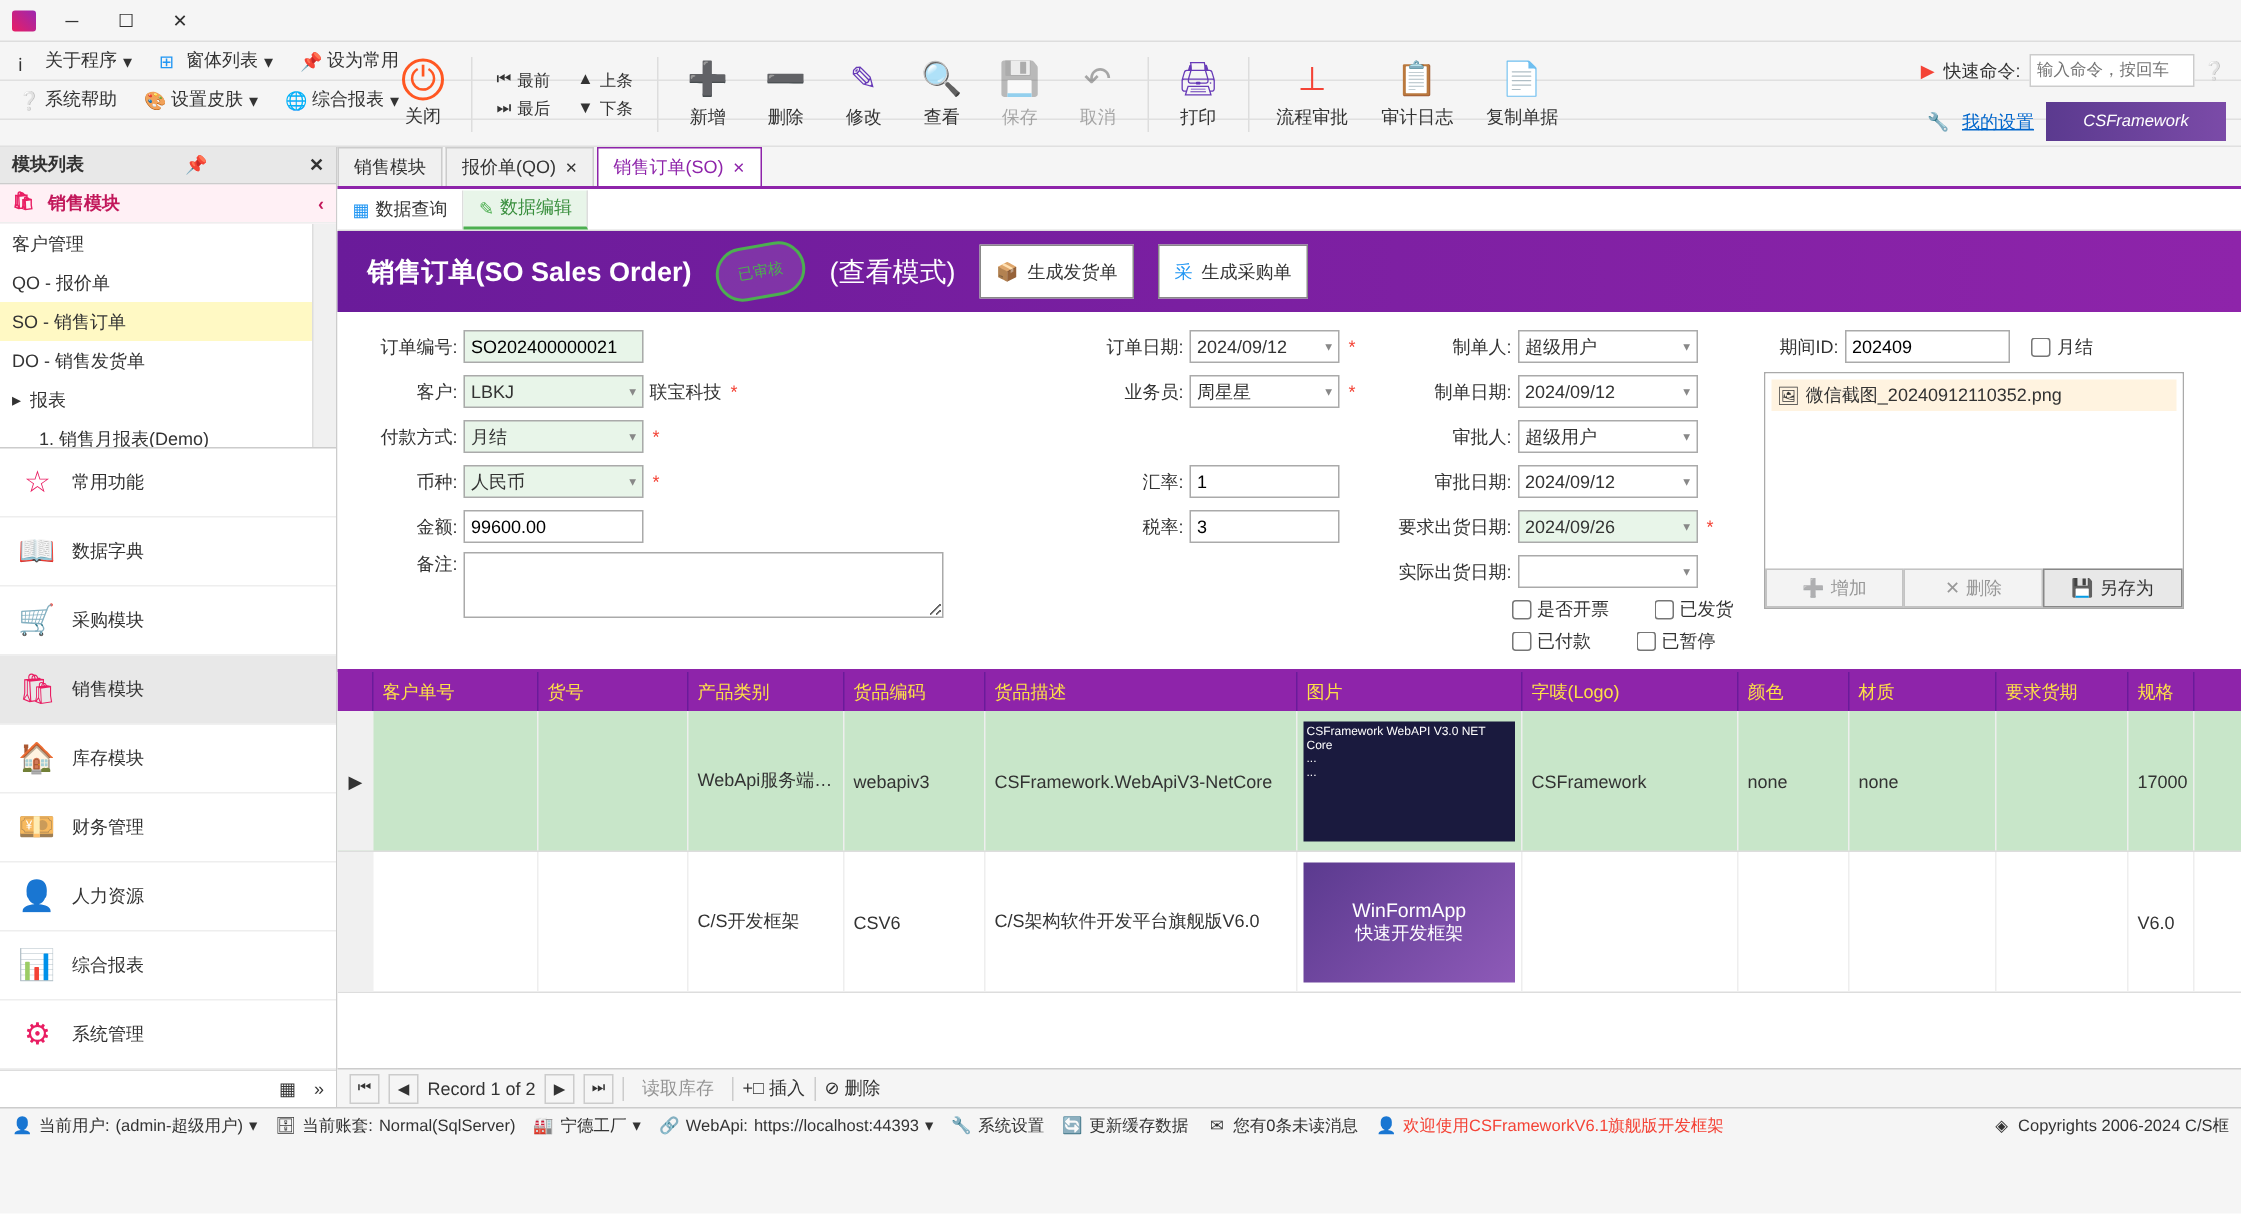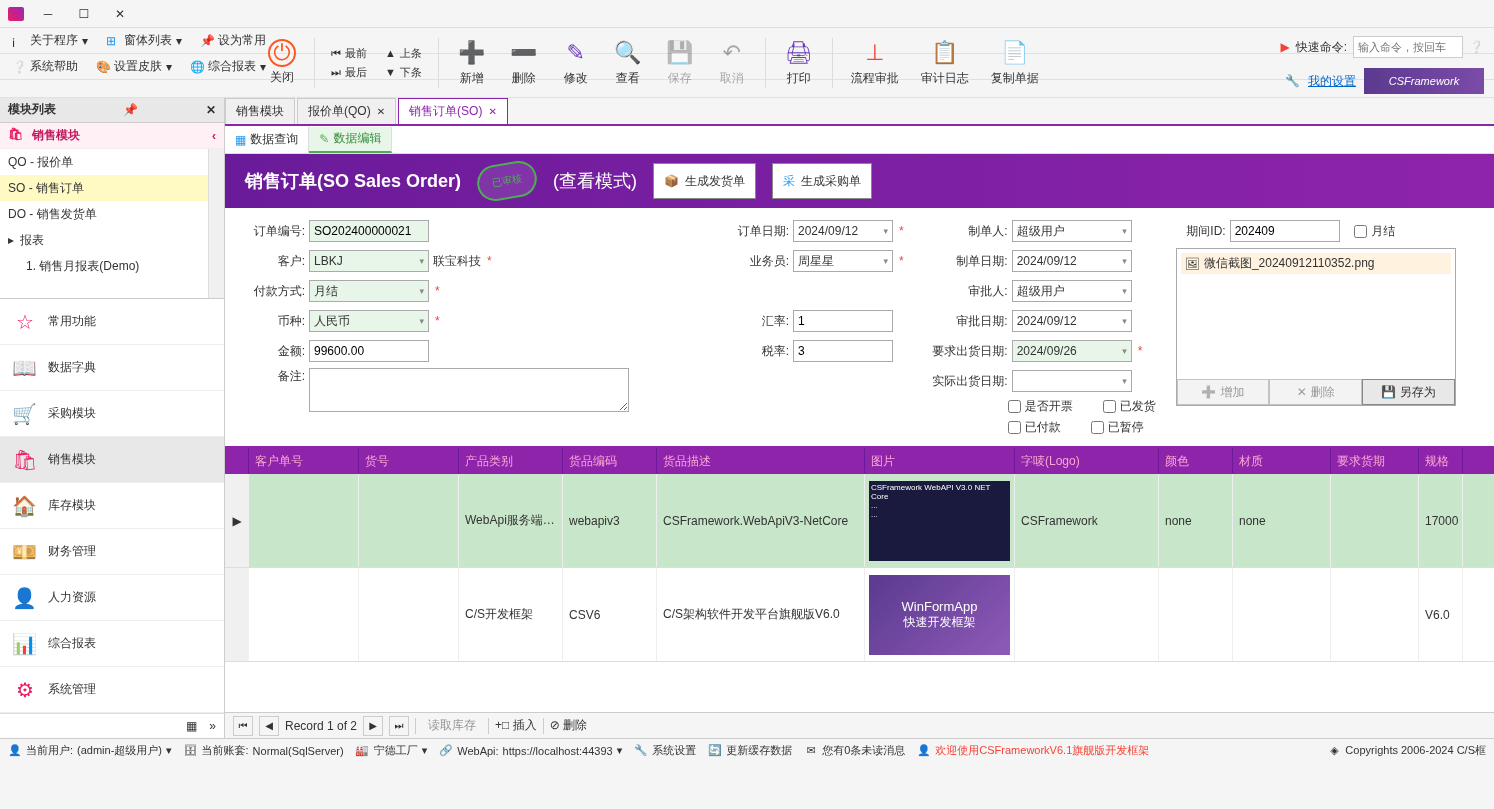--- a/index.html
+++ b/index.html
@@ -62,21 +62,21 @@
 .green-fld { background: #e8f5e9 !important; }
 .req { color: #f44336; margin-left: 2px; }
 .checks { display: flex; gap: 30px; }
 .chk { display: flex; align-items: center; gap: 4px; }
 .attach-box { width: 280px; border: 1px solid #aaa; }
 .attach-list { height: 130px; background: #fff; padding: 4px; }
 .attach-item { display: flex; align-items: center; gap: 4px; background: #fff3e0; padding: 2px 4px; }
 .attach-btns { display: flex; }
 .attach-btns .ab { flex: 1; height: 26px; display: flex; align-items: center; justify-content: center; gap: 4px; border: 1px solid #888; background: #e8e8e8; cursor: pointer; }
 .grid { flex: 1; display: flex; flex-direction: column; overflow: hidden; }
-.grid-head { display: flex; background: #8e24aa; color: #f9a8d4; height: 26px; }
+.grid-head { display: flex; background: #8e24aa; color: #fde047; height: 26px; }
 .grid-head .gh { display: flex; align-items: center; padding: 0 6px; border-right: 1px solid #6a1b9a; font-size: 12px; }
 .grid-body { flex: 1; overflow: auto; }
 .grid-row { display: flex; height: 94px; border-bottom: 1px solid #ddd; }
 .grid-row.sel { background: #c8e6c9; }
 .grid-row .gc { display: flex; align-items: center; padding: 0 6px; border-right: 1px solid #eee; font-size: 12px; }
 .row-ind { width: 24px; background: #f0f0f0; display: flex; align-items: center; justify-content: center; }
 .img-cell { background: #1a1a3e; width: 100%; height: 80px; color: #fff; font-size: 8px; padding: 2px; overflow: hidden; }
 .img-cell2 { background: linear-gradient(135deg,#5b3a8f,#8e5ab8); width: 100%; height: 80px; color: #fff; display: flex; flex-direction: column; align-items: center; justify-content: center; font-size: 13px; }
 .nav-footer { height: 26px; display: flex; align-items: center; padding: 0 8px; gap: 6px; border-top: 1px solid #ccc; background: #f5f5f5; }
 .nav-footer .nbtn { width: 20px; height: 20px; display: flex; align-items: center; justify-content: center; border: 1px solid #ccc; cursor: pointer; font-size: 10px; }
@@ -193,20 +193,23 @@
       <span class="pin">✕</span>
     </div>
     <div class="module-active">
       <span class="bag">🛍</span>
       <span>销售模块</span>
       <span style="margin-left:auto">‹</span>
     </div>
     <div class="tree">
       <div id="tree-container">
           <div class="tree-item">
+            <span>客户管理</span>
+          </div>
+          <div class="tree-item">
             <span>QO - 报价单</span>
           </div>
           <div class="tree-item sel">
             <span>SO - 销售订单</span>
           </div>
           <div class="tree-item">
             <span>DO - 销售发货单</span>
           </div>
           <div class="tree-item">▸ <span>报表</span></div>
           <div class="tree-item lvl2">

